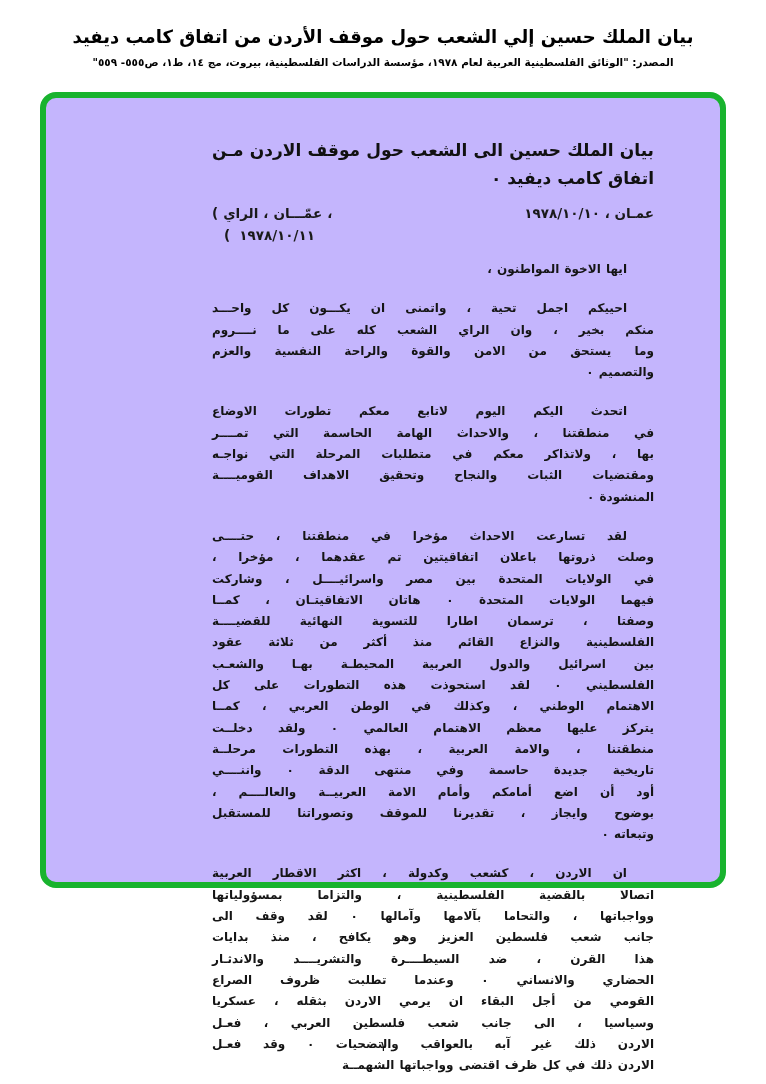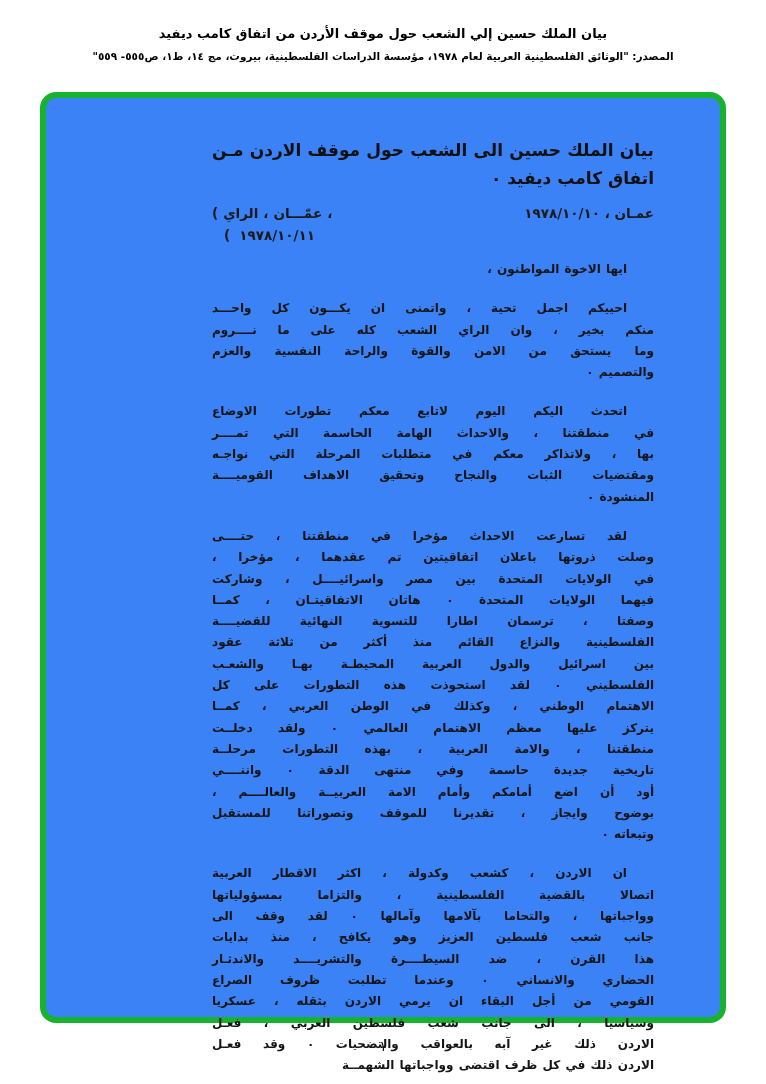--- a/index.html
+++ b/index.html
@@ -9,43 +9,43 @@
     font-family: "DejaVu Sans", sans-serif;
     color: #1a1a1a;
     position: relative;
     overflow: hidden;
   }
 
   
   .hdr-title {
     direction: rtl;
     text-align: center;
-    font-size: 13px;
+    font-size: 18px;
     font-weight: 700;
     margin-top: 26px;
     color: #000;
   }
   .hdr-source {
     direction: rtl;
     text-align: center;
     font-size: 10.5px;
     font-weight: 700;
     margin-top: 9px;
     color: #000;
   }
 
   
   .frame {
     position: absolute;
     left: 40px; top: 92px;
-    width: 686px; height: 931px;
+    width: 686px; height: 796px;
     box-sizing: border-box;
     border: 6px solid #18b32e;
     border-radius: 16px;
-    background: #3b82f6;
+    background: #c4b5fd;
   }
   .doc {
     direction: rtl;
     padding: 38px 66px 0 166px; 
   }
 
   
   .doc-title { font-size: 17px; font-weight: 700; color: #111; }
   .doc-title .line { line-height: 28px; text-align: justify; text-align-last: justify; }
   .doc-title .line.last { text-align-last: right; }

